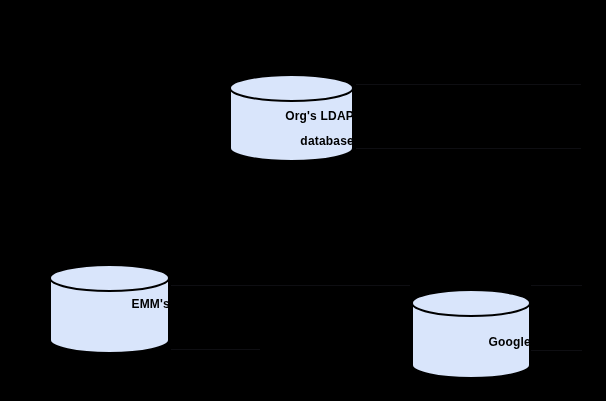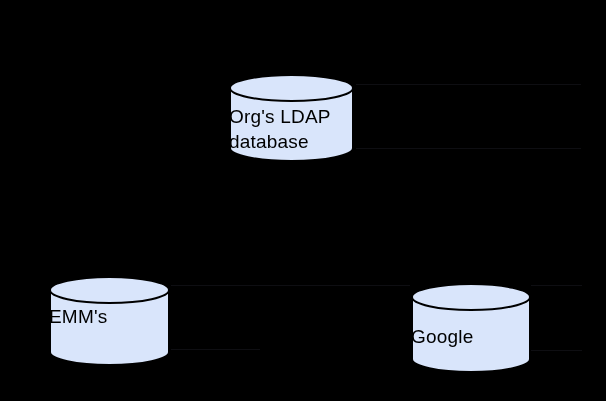--- a/index.html
+++ b/index.html
@@ -34,25 +34,26 @@
   }
   .cyl-shape {
     fill: var(--node_fill);
     stroke: var(--node_stroke);
     stroke-width: 2;
   }
   .cyl-label {
     position: absolute;
     left: 0;
     width: 100%;
-    text-align: left;
+    text-align: right;
     color: var(--text_color);
-    font-size: 19px;
+    font-size: 12px;
     line-height: 25px;
     letter-spacing: 0.2px;
+    font-weight: bold;
   }
   .trace {
     position: absolute;
     height: 1px;
     background: var(--trace_color);
   }
 </style>
 </head>
 <body>
 
@@ -62,31 +63,31 @@
     <svg width="125" height="88" viewBox="0 0 125 88">
       <path class="cyl-shape" d="M1 14 V74 A61.5 13 0 0 0 124 74 V14"></path>
       <ellipse class="cyl-shape" cx="62.5" cy="14" rx="61.5" ry="13"></ellipse>
     </svg>
     <div class="cyl-label" style="top:30px;">
       <div>Org's LDAP</div>
       <div>database</div>
     </div>
   </div>
 
-  <div class="cylinder" style="left:49px; top:276px; width:121px; height:90px;">
+  <div class="cylinder" style="left:49px; top:264px; width:121px; height:90px;">
     <svg width="121" height="90" viewBox="0 0 121 90">
       <path class="cyl-shape" d="M1 14 V76 A59.5 13 0 0 0 120 76 V14"></path>
       <ellipse class="cyl-shape" cx="60.5" cy="14" rx="59.5" ry="13"></ellipse>
     </svg>
     <div class="cyl-label" style="top:28px;">
       <div>EMM's</div>
     </div>
   </div>
 
-  <div class="cylinder" style="left:411px; top:283px; width:120px; height:90px;">
+  <div class="cylinder" style="left:411px; top:289px; width:120px; height:90px;">
     <svg width="120" height="90" viewBox="0 0 120 90">
       <path class="cyl-shape" d="M1 14 V76 A59 13 0 0 0 119 76 V14"></path>
       <ellipse class="cyl-shape" cx="60" cy="14" rx="59" ry="13"></ellipse>
     </svg>
     <div class="cyl-label" style="top:41px;">
       <div>Google</div>
     </div>
   </div>
 
   <div class="trace" style="left:356px; top:84px;  width:225px;"></div>

